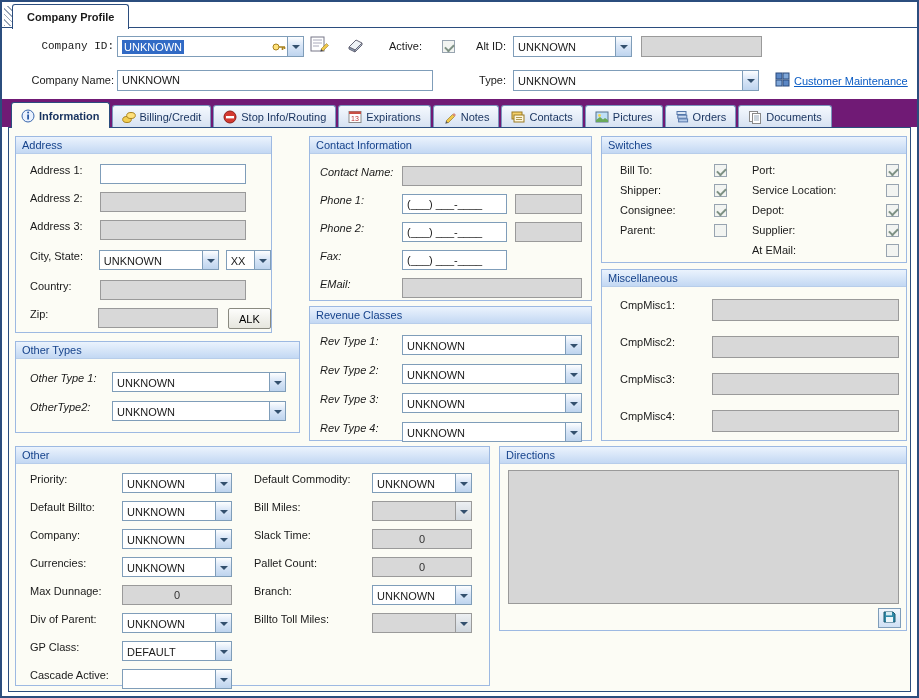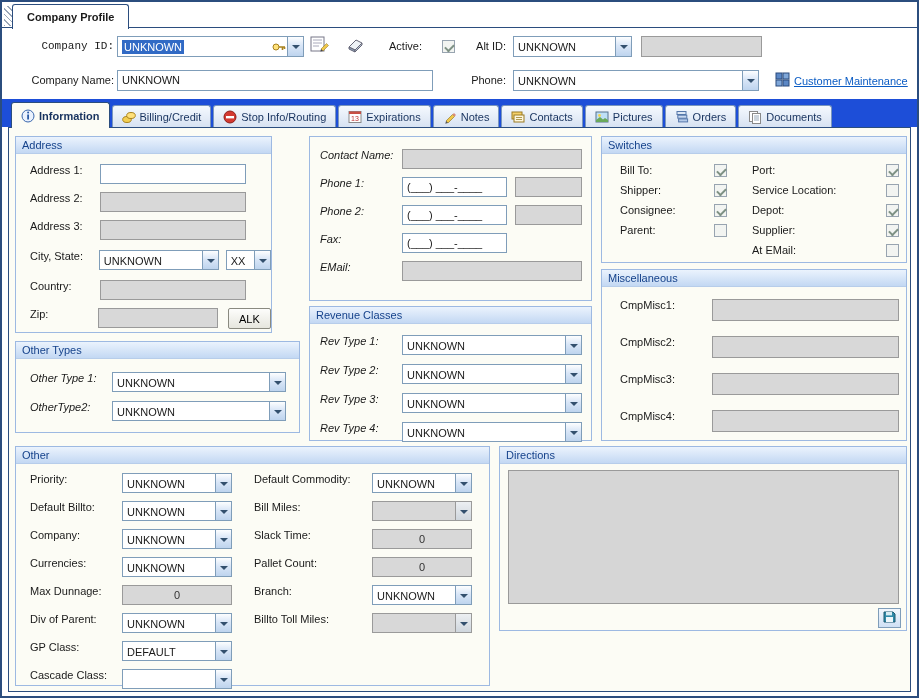--- a/index.html
+++ b/index.html
@@ -31,21 +31,21 @@
   .combo.dis .dbtn{background:linear-gradient(#eceff2,#cfd6dd);border-left-color:#9a9a9a;}
   .combo.h20,.ti.h20{height:20px;}
   .sel{background:#316ac5;color:#fff;padding:1px 2px;}
   .cb{width:13px;height:13px;border:1px solid #98a4b0;background:#f2f4f1;position:relative;flex:0 0 auto;}
   .cb.checked::after{content:"";position:absolute;left:2px;top:2.5px;width:7px;height:4px;
     border-left:2px solid #7e9184;border-bottom:2px solid #7e9184;transform:rotate(-45deg);}
   .flatbtn{position:absolute;background:none;border:none;padding:0;cursor:pointer;}
   .link{color:#0b5cc4;text-decoration:underline;font-size:11px;}
   .custmaint{position:absolute;display:flex;align-items:center;gap:4px;}
   
-  .tabstrip{position:relative;height:28px;background:#1d4ed8;display:flex;align-items:flex-end;padding:0 0 0 9px;}
+  .tabstrip{position:relative;height:28px;background:#701a75;display:flex;align-items:flex-end;padding:0 0 0 9px;}
   .tab{display:flex;align-items:center;gap:4px;height:22px;padding:0 9px;margin-right:2px;
     border:1px solid #7a96bd;border-bottom:none;border-radius:3px 3px 0 0;
     background:linear-gradient(#f5f9fe,#d7e2f2);color:#17325e;white-space:nowrap;}
   .tab.selected{height:26px;background:#fcfcf5;border-color:#2b4d7e;font-weight:bold;
     position:relative;z-index:3;margin-bottom:-1px;}
   .ticon{display:inline-flex;width:14px;height:14px;}
   
   .page{position:relative;margin:0 6px;height:565px;border:1px solid #2b4d7e;background:#fcfcf5;}
   .group{position:absolute;border:1px solid #9db9e2;background:#fcfcf5;}
   .ghead{height:17px;line-height:16px;padding-left:6px;color:#15428b;
@@ -128,21 +128,21 @@
     <span class="cb checked" style="position:absolute;left:440px;top:12px;"></span>
     <span class="rlbl w52" style="left:452px;top:8px;">Alt ID:</span>
     <div class="combo w119" style="position:absolute;left:511px;top:8px;">
       <span class="cval">UNKNOWN</span>
       <span class="dbtn"></span>
     </div>
     <div class="ti dis w121" style="position:absolute;left:639px;top:8px;"></div>
 
     <span class="rlbl w94" style="left:18px;top:42px;">Company Name:</span>
     <div class="ti w316" style="position:absolute;left:115px;top:42px;">UNKNOWN</div>
-    <span class="rlbl w52" style="left:452px;top:42px;">Phone:</span>
+    <span class="rlbl w52" style="left:452px;top:42px;">Type:</span>
     <div class="combo w246" style="position:absolute;left:511px;top:42px;">
       <span class="cval">UNKNOWN</span>
       <span class="dbtn"></span>
     </div>
     <div class="custmaint" style="left:773px;top:44px;">
       <span>
         <svg width="15" height="15">
             <rect x="1" y="1" width="6" height="6" fill="#5b87c5" stroke="#2a4a7c"></rect>
             <rect x="8" y="1" width="6" height="6" fill="#7fa7d9" stroke="#2a4a7c"></rect>
             <rect x="1" y="8" width="6" height="6" fill="#7fa7d9" stroke="#2a4a7c"></rect>
@@ -301,20 +301,21 @@
           <span class="lbl w82">OtherType2:</span>
           <div class="combo h20 w174">
             <span class="cval">UNKNOWN</span>
             <span class="dbtn"></span>
           </div>
         </div>
       </div>
     </div>
 
     <div class="group g-contact" style="left:300px;top:8px;width:283px;height:165px;">
+      <div class="ghead">Contact Information</div>
       <div class="gbody">
         <div class="frow">
           <span class="lbl w82">Contact Name:</span>
           <div class="ti dis h20 w180"></div>
         </div>
         <div class="frow">
           <span class="lbl w82">Phone 1:</span>
           <div class="ti h20 w105">(___) ___-____</div>
           <div class="ti dis h20 w67 ml8"></div>
         </div>
@@ -493,21 +494,21 @@
             </div>
         </div>
         <div class="frow">
           <span class="lbl w92">GP Class:</span>
           <div class="combo h20 w110">
               <span class="cval">DEFAULT</span>
               <span class="dbtn"></span>
             </div>
         </div>
         <div class="frow">
-          <span class="lbl w92">Cascade Class:</span>
+          <span class="lbl w92">Cascade Active:</span>
           <div class="combo h20 w110">
               <span class="cval"></span>
               <span class="dbtn"></span>
             </div>
         </div>
       </div>
     </div>
 
     <div class="group g-directions" style="left:490px;top:318px;width:408px;height:185px;">
       <div class="ghead">Directions</div>

